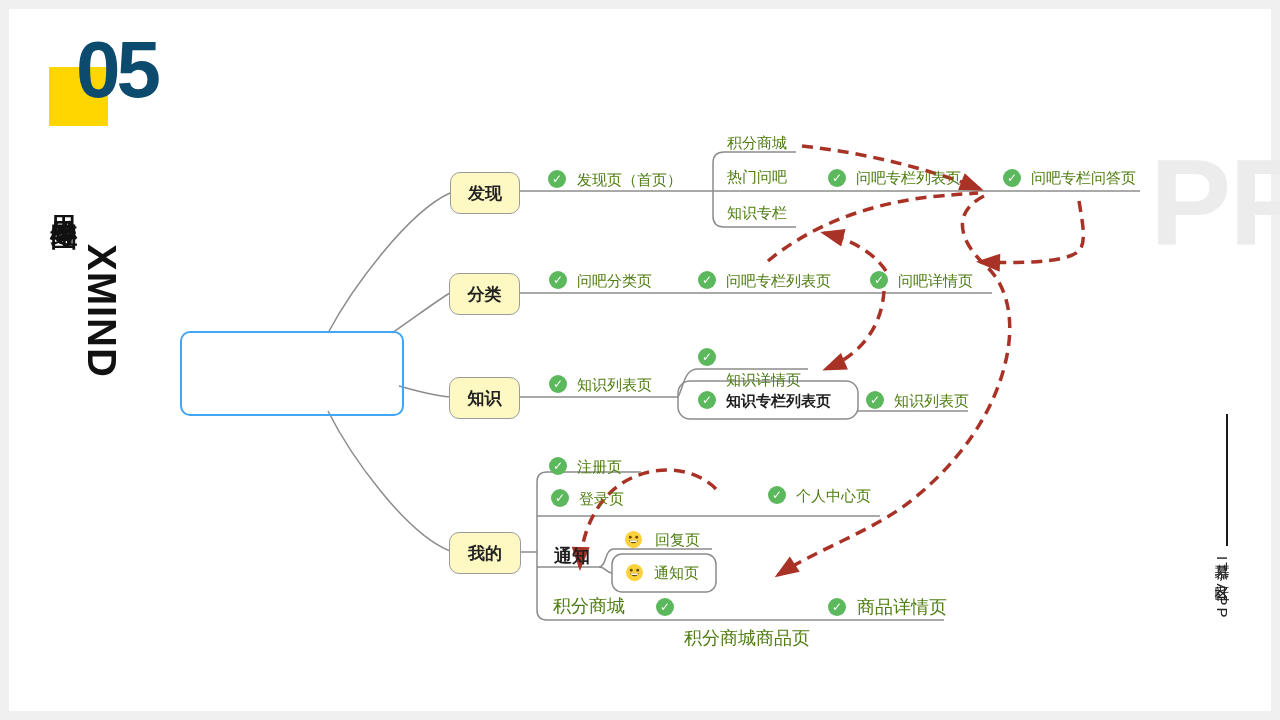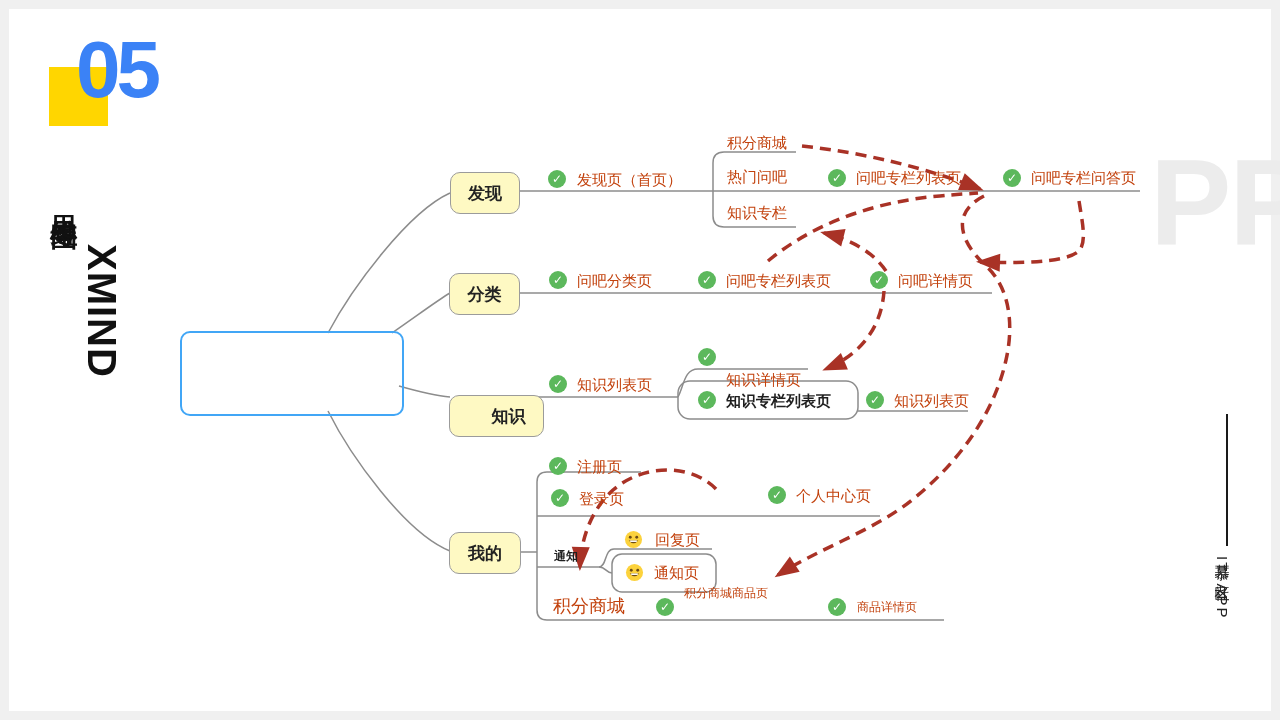--- a/index.html
+++ b/index.html
@@ -1,32 +1,32 @@
 <!DOCTYPE html>
 <html><head>
 <meta charset="utf-8">
 <style>
   html,body{margin:0;padding:0;background:#e8e8e8;}
   #stage{position:relative;width:1280px;height:720px;background:#ffffff;overflow:hidden;
          box-shadow:inset 0 0 0 9px #f0f0f0;font-family:"Liberation Sans","DejaVu Sans",sans-serif;}
   .abs{position:absolute;}
   
   #yellow-square{left:49px;top:67px;width:59px;height:59px;background:#FFD600;z-index:1;}
-  #section-number{left:76px;top:30px;font-size:80px;font-weight:800;color:#3b82f6;letter-spacing:-4px;z-index:2;line-height:1;}
+  #section-number{left:76px;top:30px;font-size:80px;font-weight:800;color:#0c4a6e;letter-spacing:-4px;z-index:2;line-height:1;}
   #left-title{left:46px;top:194px;writing-mode:vertical-rl;font-size:27px;font-weight:700;color:#111;letter-spacing:3px;z-index:2;}
   #left-subtitle{left:124px;top:244px;font-size:40px;font-weight:800;color:#111;letter-spacing:1px;transform:rotate(90deg);transform-origin:top left;white-space:nowrap;z-index:2;}
   
   #right-divider{left:1226px;top:414px;width:2px;height:132px;background:#1a1a1a;z-index:2;}
   #right-caption{left:1212px;top:552px;writing-mode:vertical-rl;font-size:15px;color:#222;letter-spacing:2px;z-index:2;}
   #watermark{left:1150px;top:142px;font-size:122px;font-weight:800;color:#ececec;letter-spacing:-2px;z-index:0;line-height:1;}
   
   #wires{left:0;top:0;z-index:3;}
-  .lbl{position:absolute;z-index:4;font-size:15px;color:#c2410c;white-space:nowrap;line-height:18px;}
+  .lbl{position:absolute;z-index:4;font-size:15px;color:#4d7c0f;white-space:nowrap;line-height:18px;}
   .b{font-weight:700;color:#1f1f1f;}
-  .f16{font-size:12px;}
+  .f16{font-size:18px;}
   .f18{font-size:18px;line-height:21px;}
   .chk{position:absolute;z-index:4;width:18px;height:18px;border-radius:50%;background:#5cb85c;color:#fff;
        font-size:12px;font-weight:700;display:flex;align-items:center;justify-content:center;}
   .smile{position:absolute;z-index:4;width:19px;height:19px;}
   .nodebox{position:absolute;z-index:4;background:#fef9c3;border:1.5px solid #9b9b9b;border-radius:10px;
            display:flex;align-items:center;justify-content:center;font-size:17px;font-weight:700;color:#222;}
   #root-frame{left:180px;top:331px;width:220px;height:81px;border:2px solid #41a6f6;border-radius:10px;z-index:3;}
   #root-node{left:187px;top:338px;width:206px;height:67px;background:#c9d5f0;border:1.5px solid #8a99cf;border-radius:8px;
              display:flex;align-items:center;justify-content:center;font-size:25px;color:#ffffff;z-index:4;letter-spacing:1px;}
 </style>
@@ -78,21 +78,21 @@
       <path d="M 884,291 C 882,322 866,352 826,369" marker-end="url(#ah)"></path>
       <path d="M 984,196 C 952,212 958,240 986,266 C 1010,288 1014,325 1006,360 C 995,410 962,460 912,500 C 875,530 818,549 778,575" marker-end="url(#ah)"></path>
       <path d="M 716,489 C 692,464 644,463 613,490 C 590,511 581,540 580,567" marker-end="url(#ah)"></path>
     </g>
   </svg>
 
   <div class="abs" id="root-frame"></div>
 
   <div class="nodebox" style="left:450px;top:172px;width:68px;height:40px;">发现</div>
   <div class="nodebox" style="left:449px;top:273px;width:69px;height:40px;">分类</div>
-  <div class="nodebox" style="left:449px;top:395px;width:69px;height:40px;padding-left:24px;">知识</div>
+  <div class="nodebox" style="left:449px;top:377px;width:69px;height:40px;">知识</div>
   <div class="nodebox" style="left:449px;top:532px;width:70px;height:40px;">我的</div>
 
   <span class="chk" style="left:548px;top:170px;">✓</span>
   <div class="lbl" style="left:577px;top:171px;">发现页（首页）</div>
   <div class="lbl" style="left:727px;top:134px;">积分商城</div>
   <div class="lbl" style="left:727px;top:168px;">热门问吧</div>
   <div class="lbl" style="left:727px;top:204px;">知识专栏</div>
   <span class="chk" style="left:828px;top:169px;">✓</span>
   <div class="lbl" style="left:856px;top:169px;">问吧专栏列表页</div>
   <span class="chk" style="left:1003px;top:169px;">✓</span>
@@ -138,17 +138,17 @@
         <circle cx="6.6" cy="7.6" r="1.5" fill="#6b4a16"></circle>
         <circle cx="13.4" cy="7.6" r="1.5" fill="#6b4a16"></circle>
         <path d="M5,11 Q10,17 15,11 Z" fill="#6b4a16"></path>
         <rect x="6.5" y="11" width="7" height="1.6" fill="#ffffff"></rect>
       </svg>
   </span>
   <div class="lbl" style="left:654px;top:564px;">通知页</div>
 
   <div class="lbl f18" style="left:553px;top:596px;">积分商城</div>
   <span class="chk" style="left:656px;top:598px;">✓</span>
-  <div class="lbl f16" style="left:684px;top:584px;">积分商城商品页</div>
+  <div class="lbl f16" style="left:684px;top:629px;">积分商城商品页</div>
   <span class="chk" style="left:828px;top:598px;">✓</span>
   <div class="lbl f16" style="left:857px;top:598px;">商品详情页</div>
 
 </div>
 
 </body></html>

